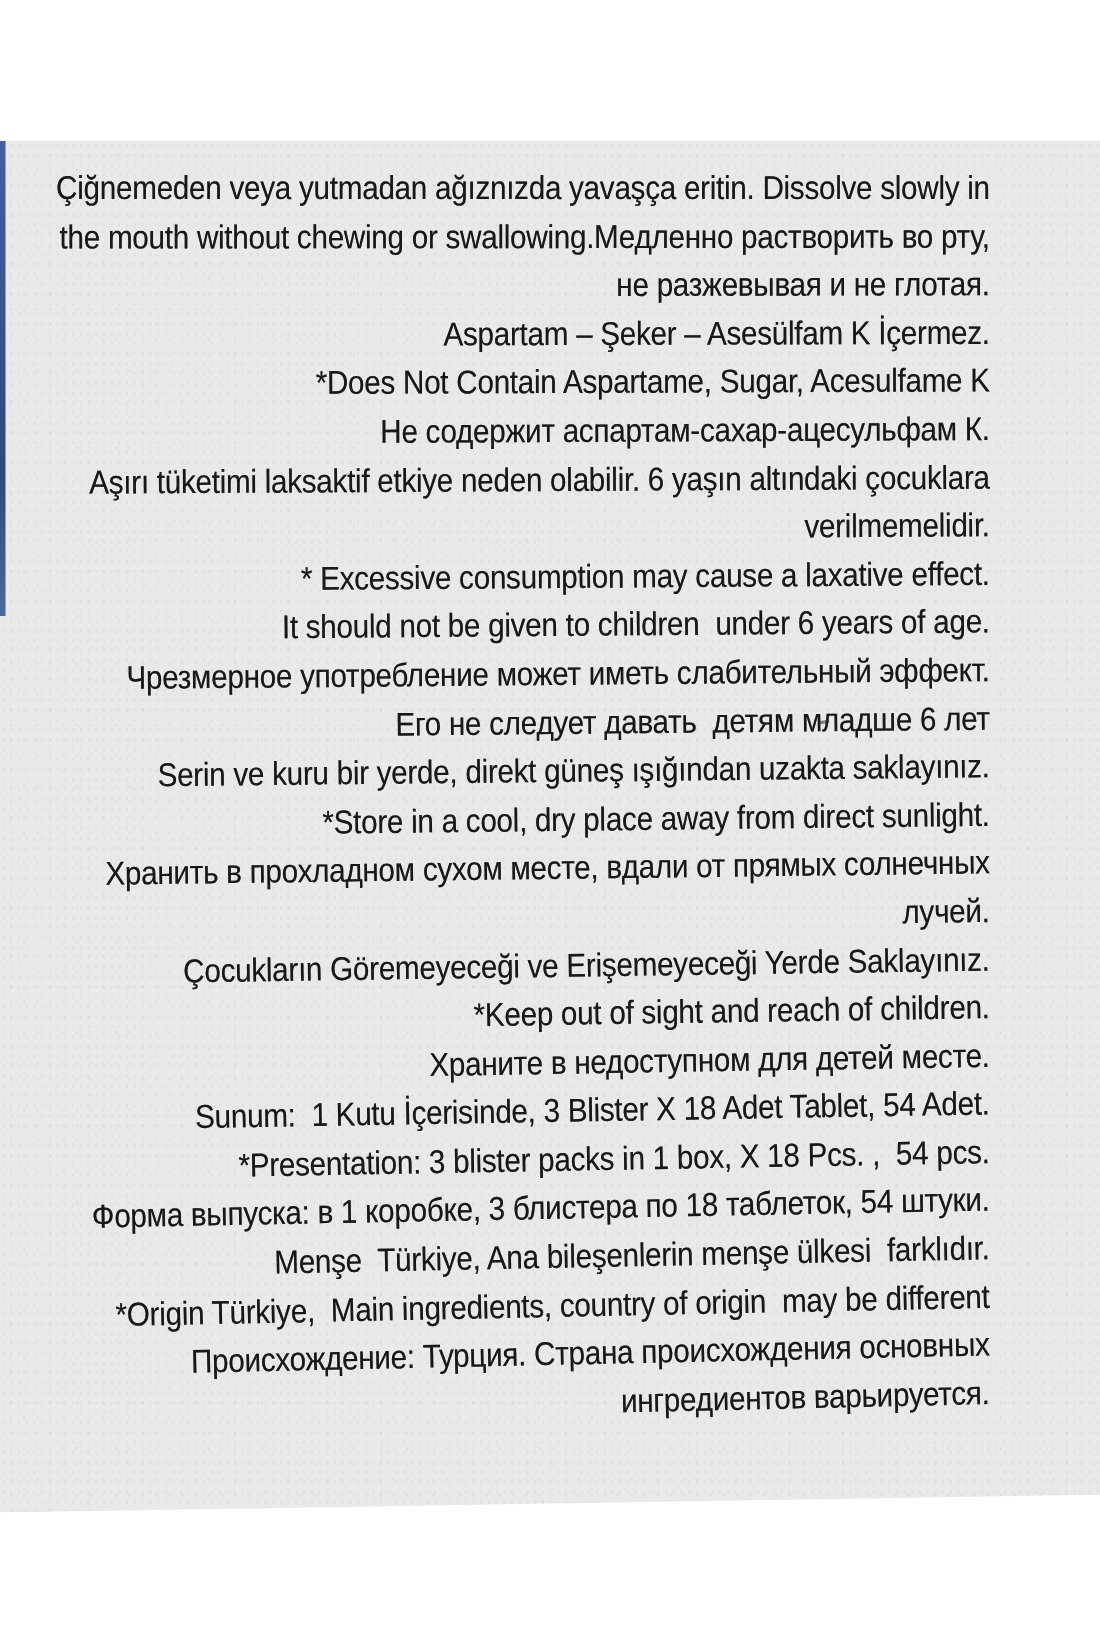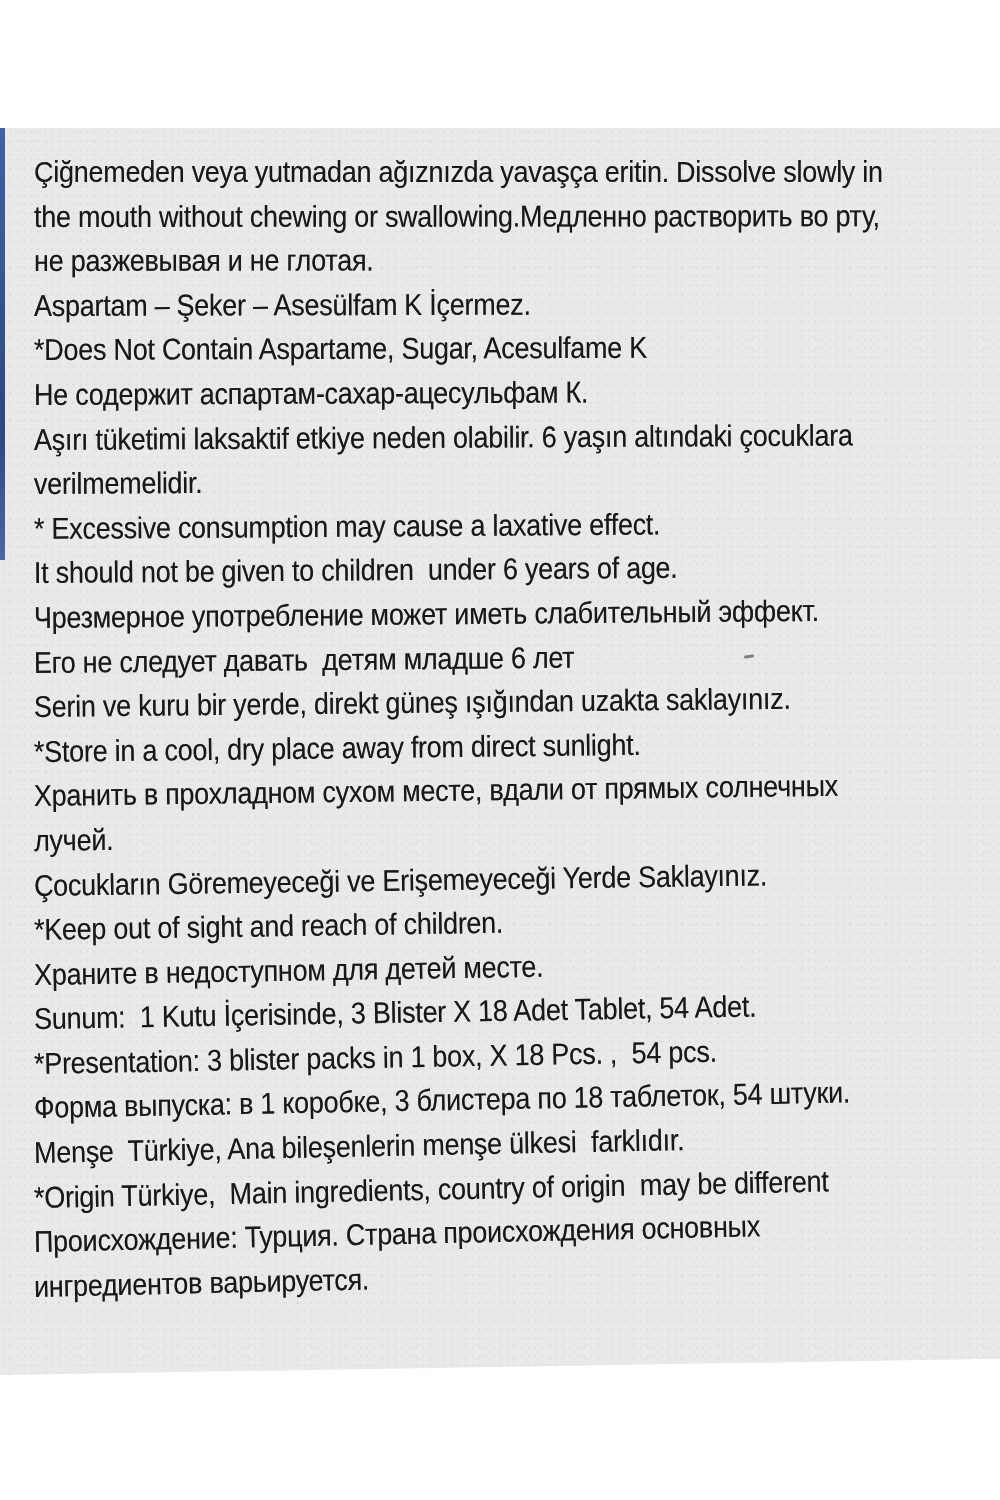--- a/index.html
+++ b/index.html
@@ -12,20 +12,21 @@
   html, body {
     width: 1000px; height: 1500px;
     background: var(--page-bg);
     font-family: "Liberation Sans", sans-serif;
     overflow: hidden;
   }
   .page {
     position: relative;
     width: 1000px; height: 1500px;
     background: var(--page-bg);
+    text-align: right;
   }
   
   .label-area {
     position: absolute;
     left: 0; top: 128px;
     width: 1000px; height: 1247px;
     background-color: var(--label-bg);
     background-image:
       radial-gradient(rgba(110,110,122,0.07) 1px, transparent 1.3px),
       radial-gradient(rgba(80,80,95,0.05) 1px, transparent 1.5px);

